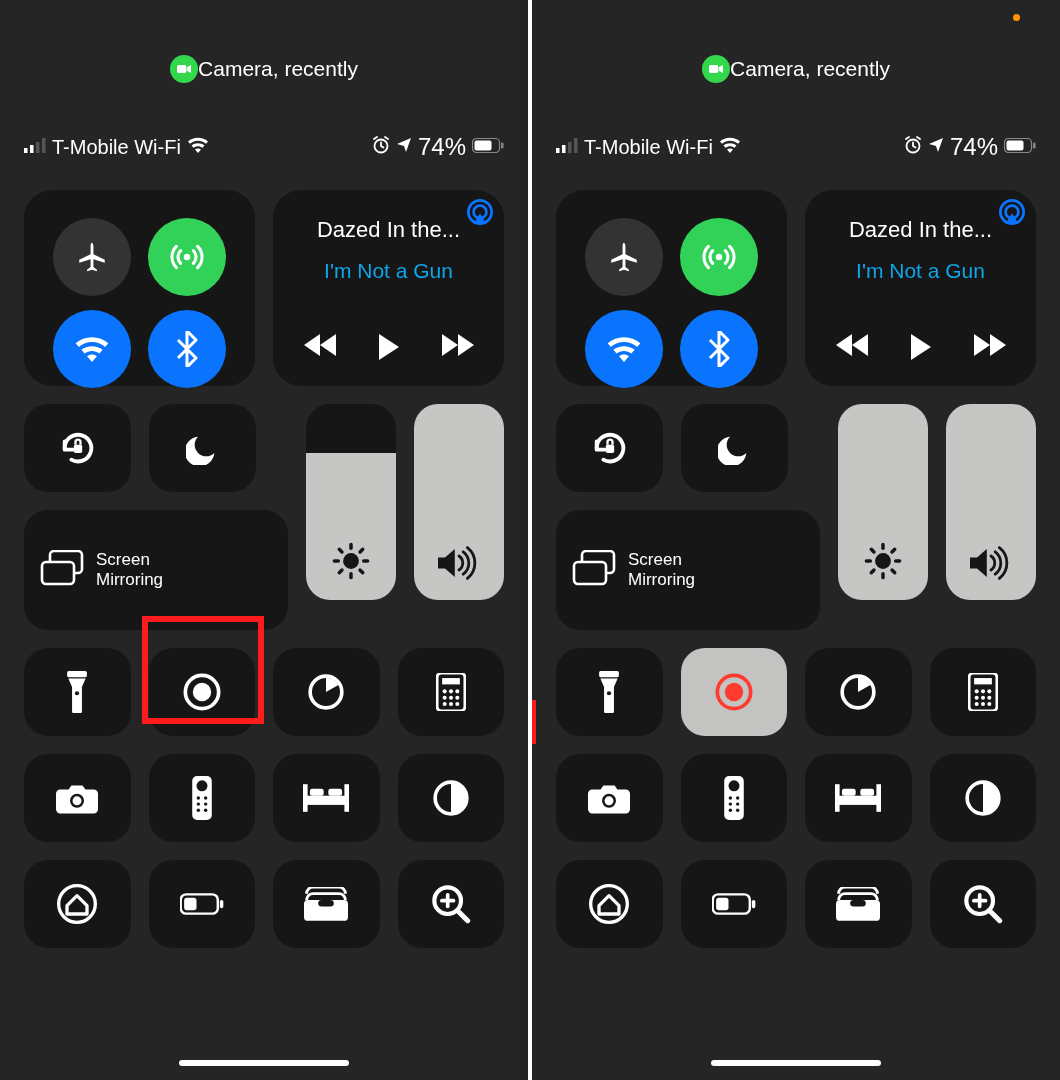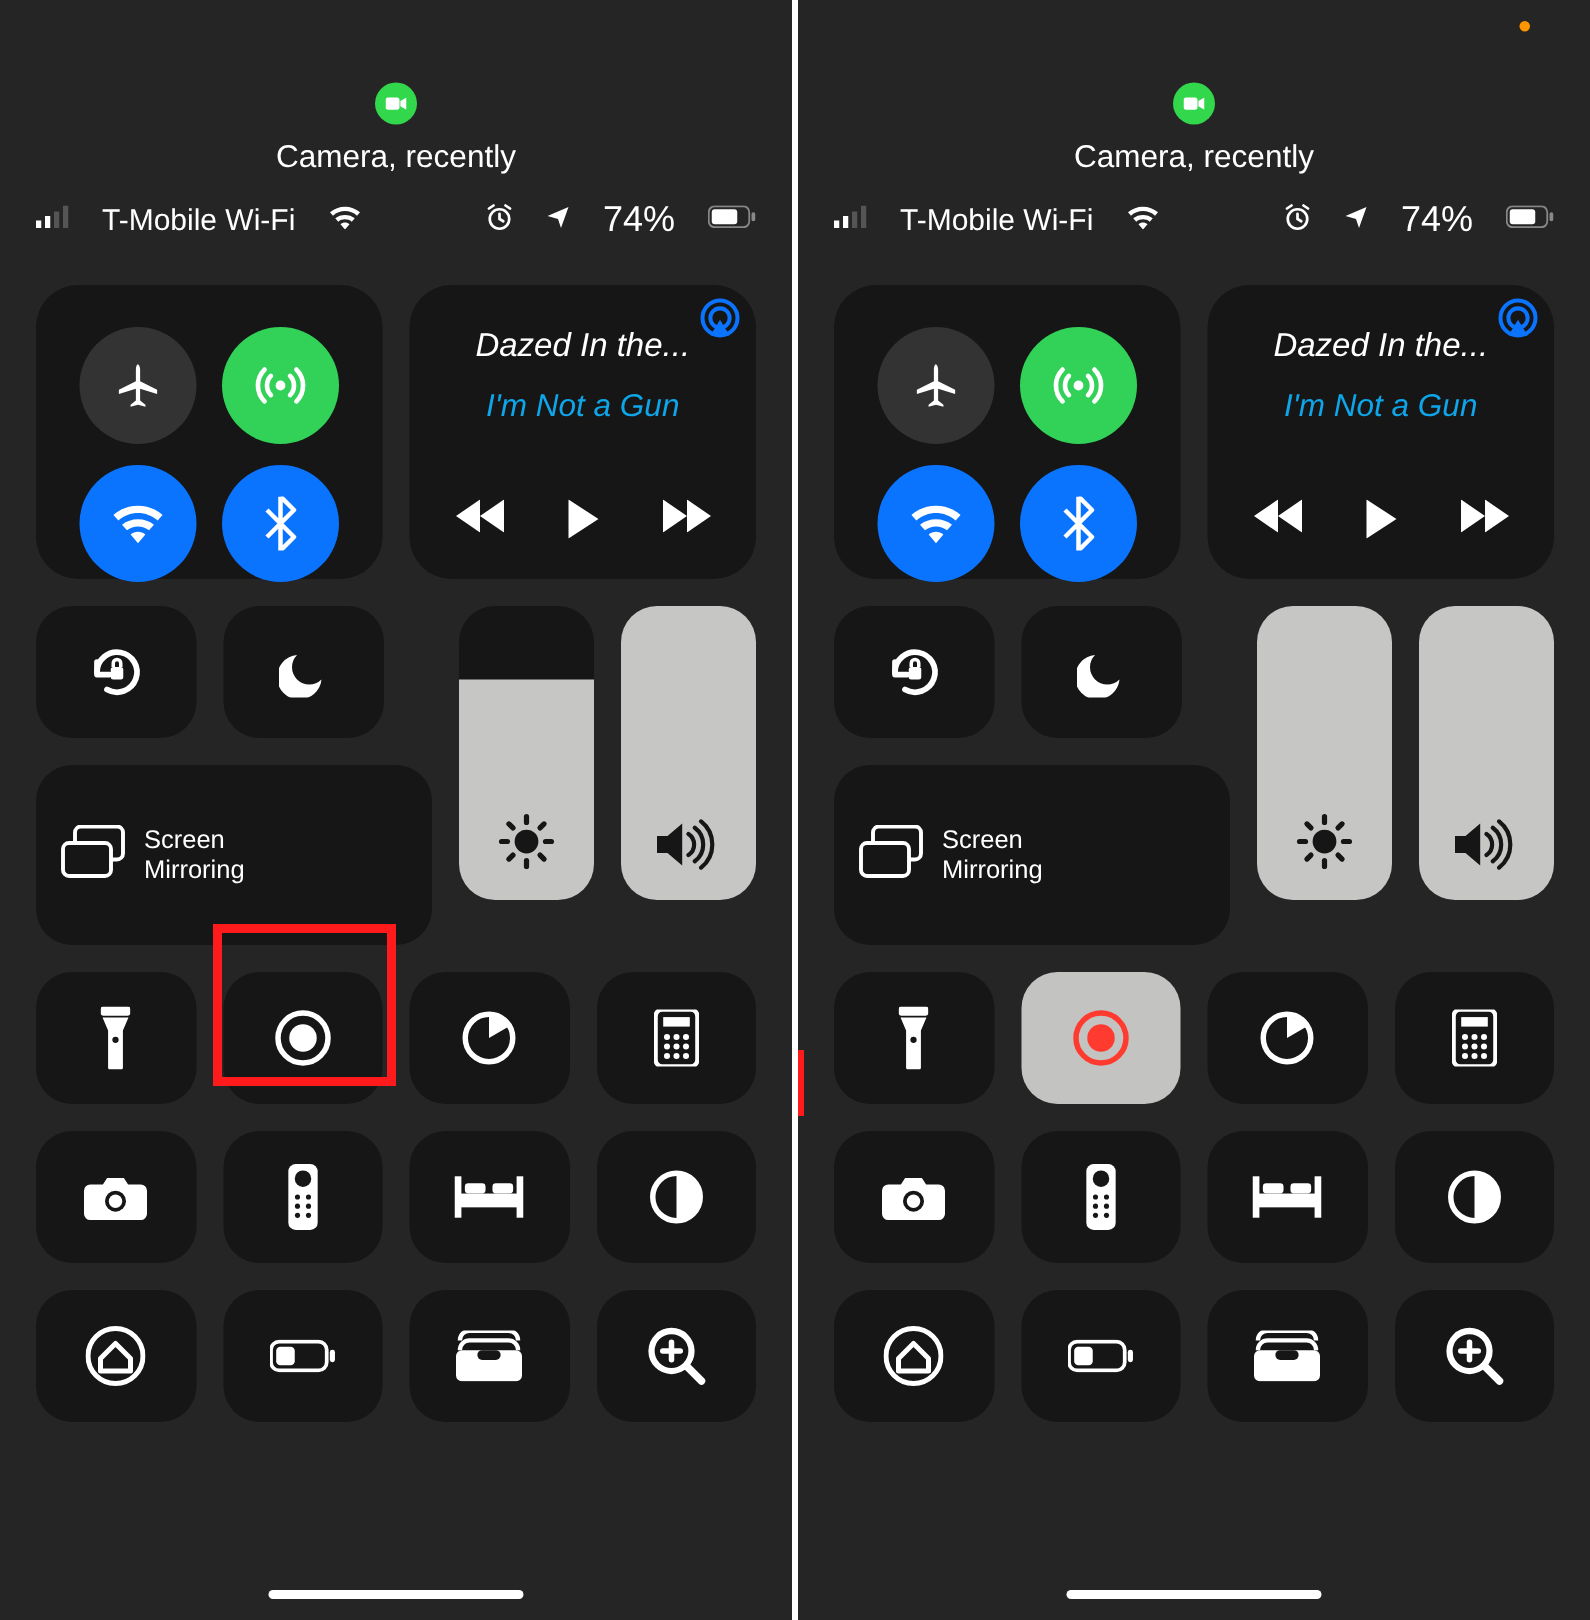--- a/index.html
+++ b/index.html
@@ -30,61 +30,59 @@
   .pill-wrap {
     position: absolute;
     top: 55px;
     left: 0; right: 0;
     display: flex;
     justify-content: center;
   }
   .pill {
     display: flex;
     align-items: center;
-    gap: 10px;
     color: #fff;
     font-size: 21px;
     font-weight: 500;
-    flex-direction: column;
   }
   .pill .dot {
     width: 28px; height: 28px;
     background: #32d74b;
     border-radius: 50%;
     display: flex; align-items: center; justify-content: center;
   }
   .pill .dot svg { width: 14px; height: 10px; }
   .statusbar {
     position: absolute;
     top: 133px;
     left: 24px; right: 24px;
     display: flex;
     justify-content: space-between;
     align-items: center;
     color: #fff;
   }
-  .status-left, .status-right { display: flex; align-items: center; gap: 22px; text-align: center; }
+  .status-left, .status-right { display: flex; align-items: center; gap: 6px; text-align: center; }
   .status-left .carrier { font-size: 20px; font-weight: 500; }
   .status-right .batt-pct { font-size: 24px; font-weight: 500; }
 
   .panel {
     position: absolute;
     top: 190px;
     left: 24px; right: 24px;
     display: flex;
     flex-direction: column;
     gap: 18px;
   }
   .row { display: flex; gap: 18px; }
   .tile {
     background: #161616;
     border-radius: 28px;
     position: relative;
   }
-  .tile-2x2 { width: 232px; height: 196px; padding: 28px; box-sizing: border-box; font-style: italic; }
+  .tile-2x2 { width: 232px; height: 196px; padding: 28px; box-sizing: border-box; }
   .tile-2x1 { width: 232px; height: 88px; border-radius: 24px; }
   .tile-1x1 { width: 107px; height: 88px; border-radius: 24px; display:flex; align-items:center; justify-content:center;}
   .tile-slider { width: 107px; height: 196px; border-radius: 24px; position: relative; overflow:hidden; display:flex; align-items:flex-end; justify-content:center;}
   .quad {
     width: 100%; height: 100%;
     display: grid;
     grid-template-columns: 1fr 1fr;
     grid-template-rows: 1fr 1fr;
     gap: 14px;
   }

